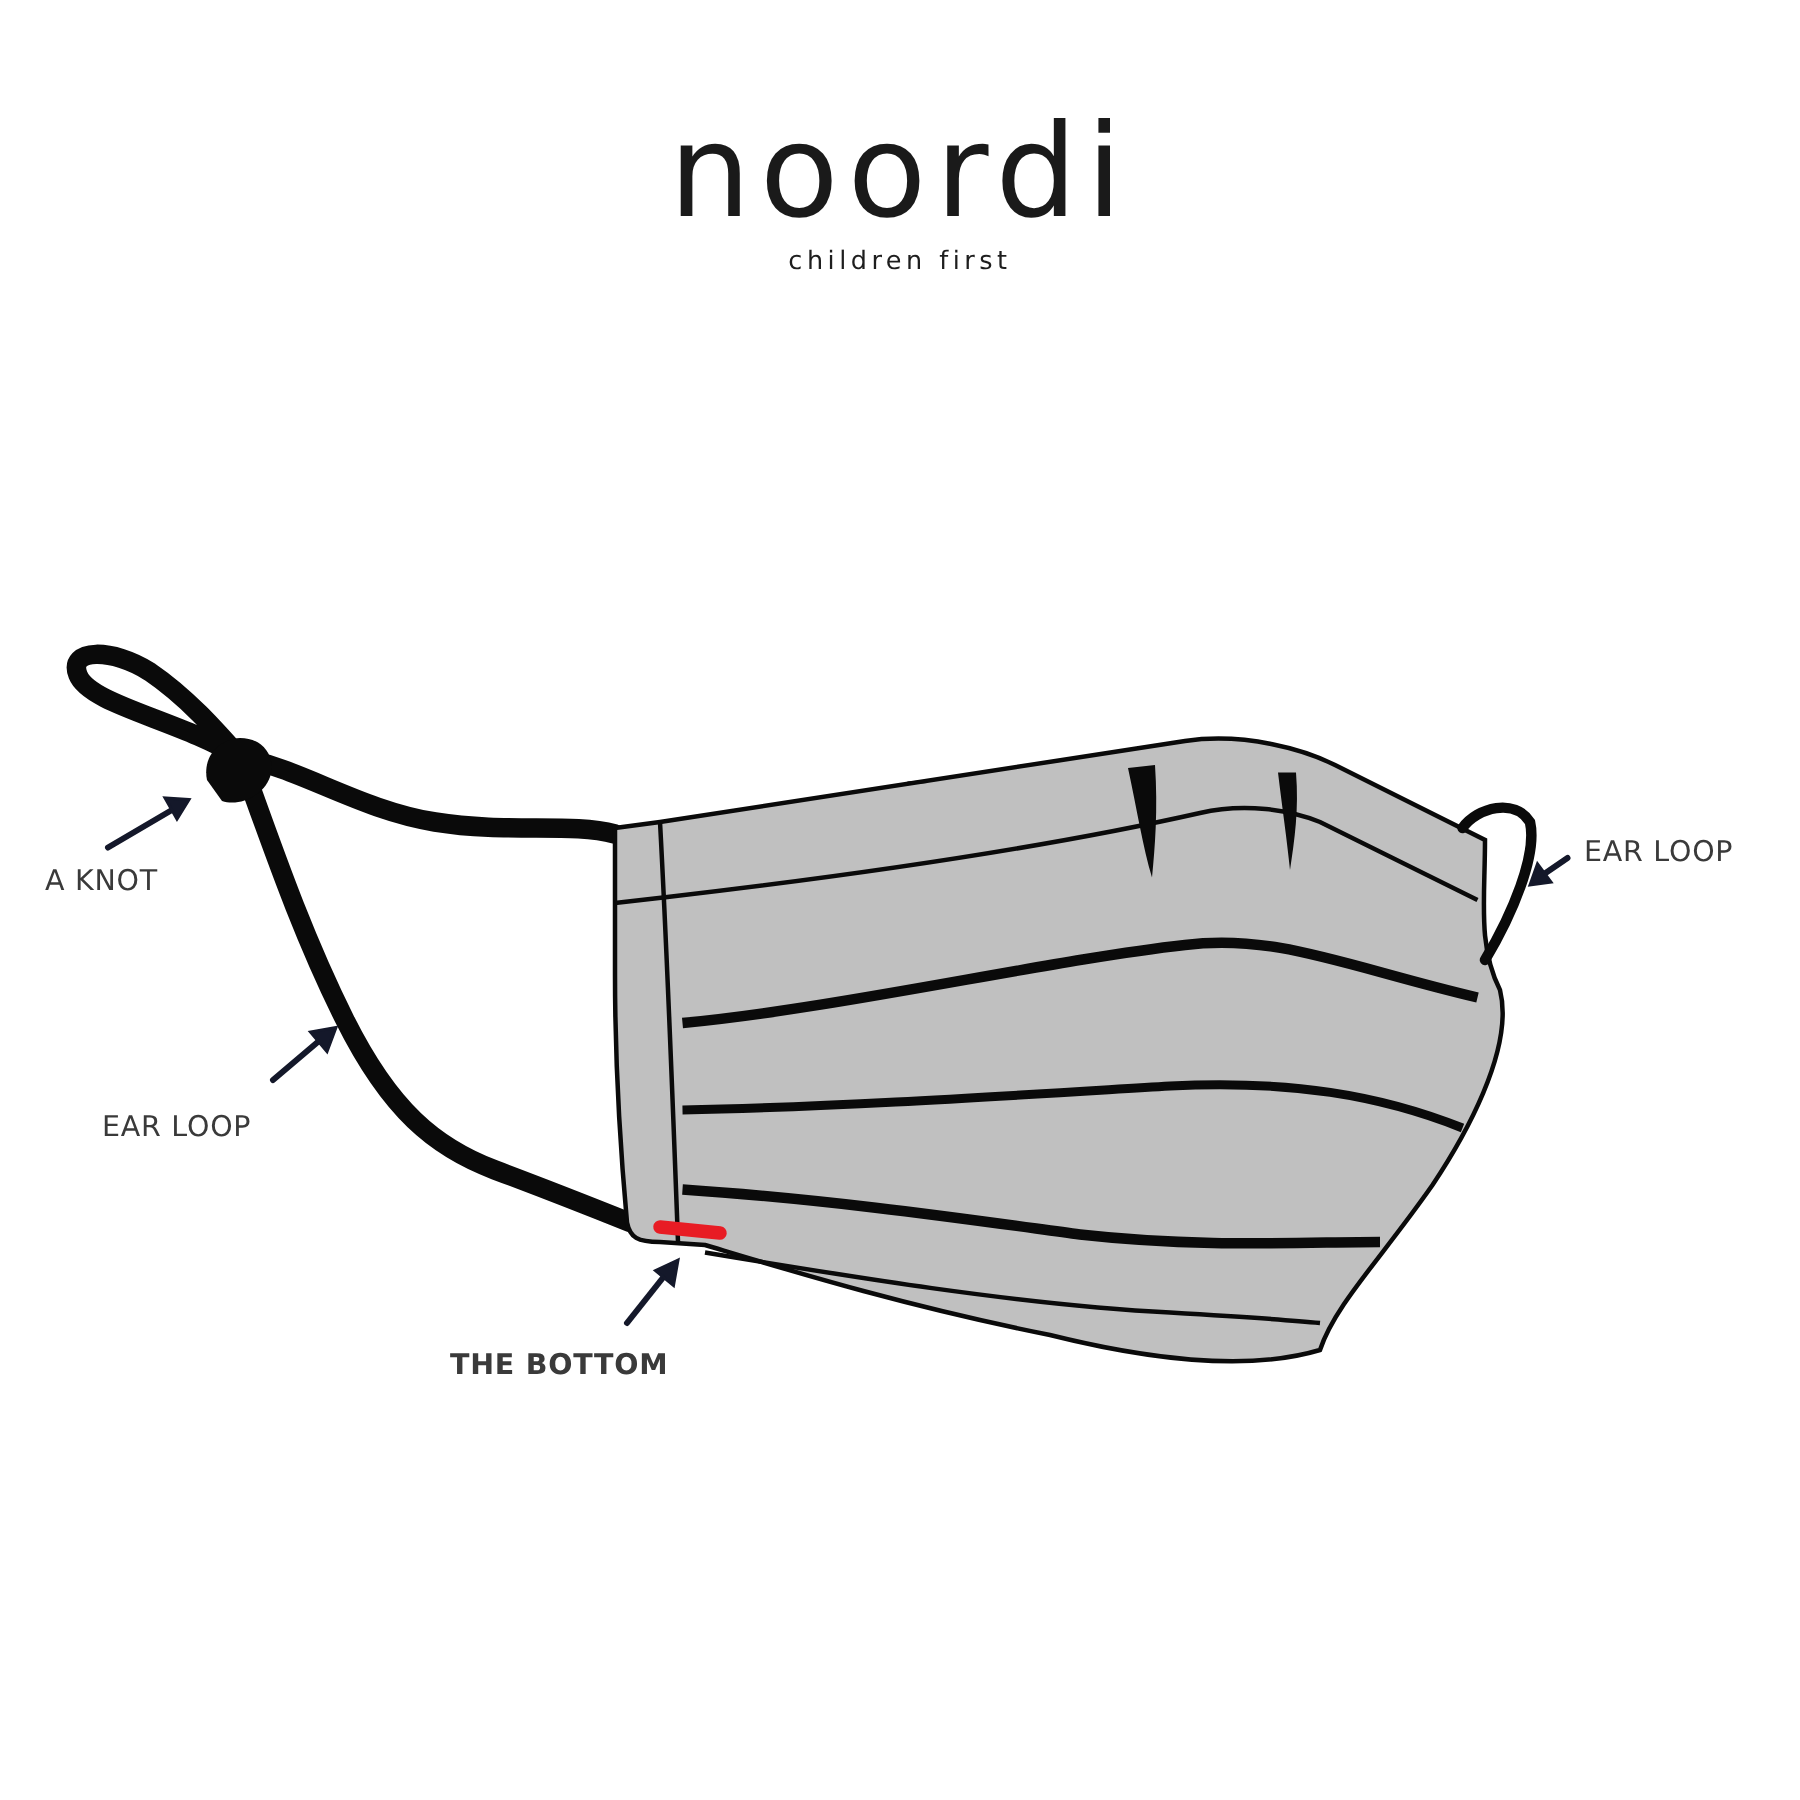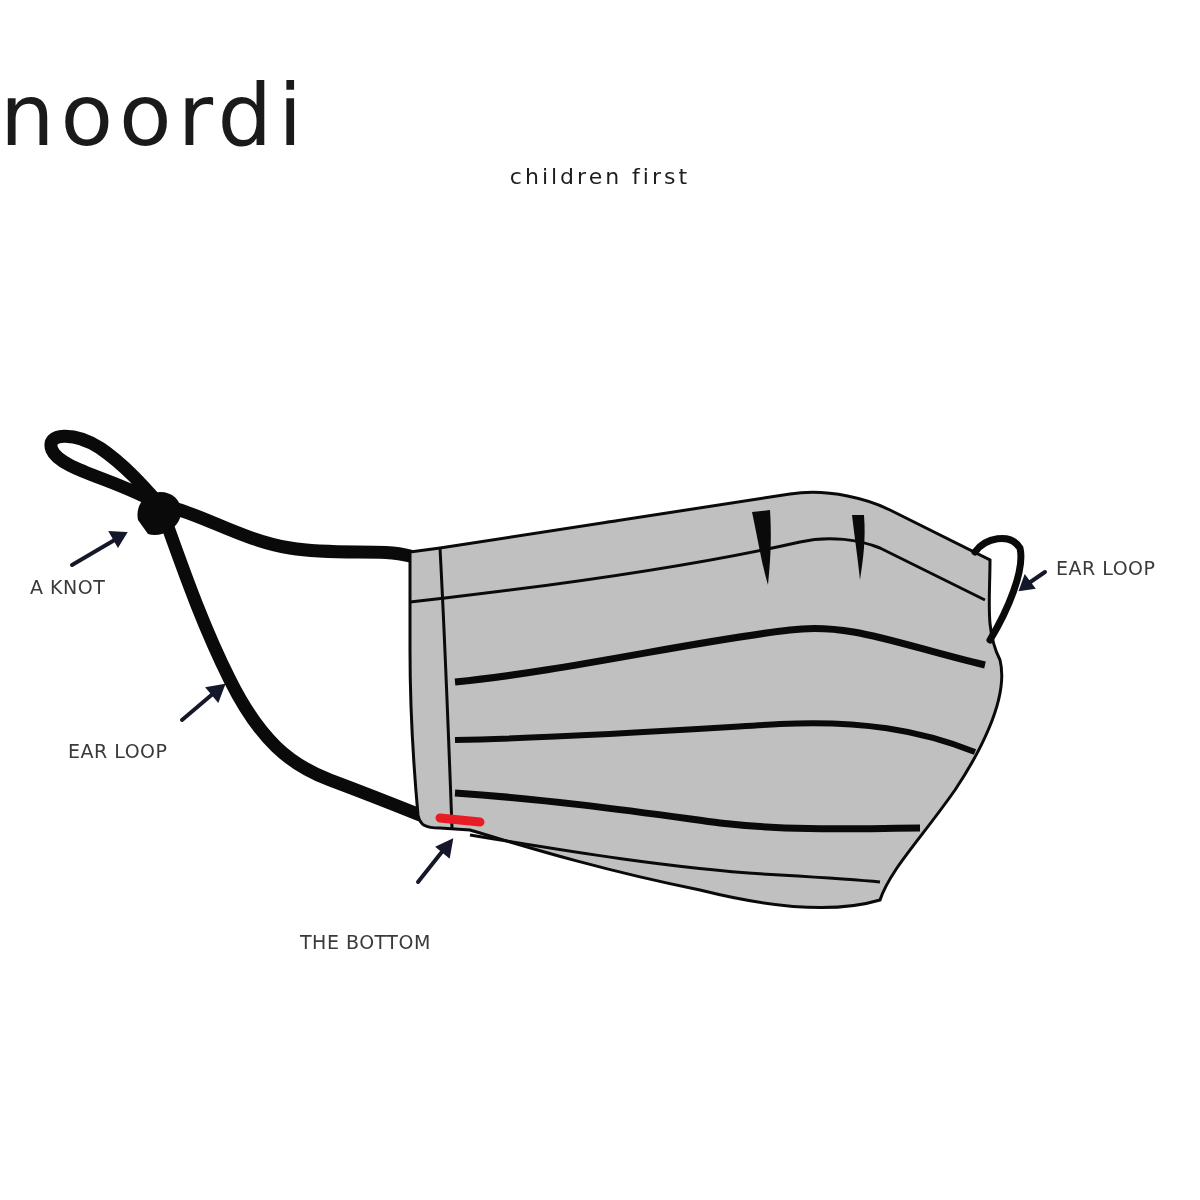--- a/index.html
+++ b/index.html
@@ -1,18 +1,18 @@
 <!DOCTYPE html>
 <html><head>
   <meta charset="utf-8">
   <style>
     html, body { margin: 0; padding: 0; background: #ffffff; }
     body { width: 1200px; height: 1200px; position: relative; overflow: hidden; font-family: "DejaVu Sans", sans-serif; }
-    .brand-wordmark { position: absolute; left: 0; width: 1200px; top: 72px; text-align: left; font-family: "DejaVu Sans", sans-serif; font-size: 86px; font-weight: normal; color: #1a1a1a; letter-spacing: 6px; line-height: 1; }
-    .brand-tagline { position: absolute; left: 0; width: 1200px; top: 166px; text-align: center; font-family: "DejaVu Sans", sans-serif; font-size: 22px; color: #1e1e1e; letter-spacing: 3px; line-height: 1; }
+    .brand-wordmark { position: absolute; left: 0; width: 1200px; top: 72px; text-align: center; font-family: "DejaVu Sans", sans-serif; font-size: 86px; font-weight: normal; color: #1a1a1a; letter-spacing: 6px; line-height: 1; }
+    .brand-tagline { position: absolute; left: 0; width: 1200px; top: 166px; text-align: center; font-family: "DejaVu Sans", sans-serif; font-size: 17px; color: #1e1e1e; letter-spacing: 3px; line-height: 1; }
     .label { position: absolute; font-family: "DejaVu Sans", sans-serif; font-size: 19px; color: #3a3a3a; letter-spacing: 0.5px; line-height: 1; white-space: nowrap; }
     svg.art { position: absolute; left: 0; top: 0; }
   </style>
 </head>
 <body>
 
 <div class="brand-wordmark">noordi</div>
 <div class="brand-tagline">children first</div>
 
 <svg class="art" width="1200" height="1200" viewBox="0 0 1200 1200">
@@ -64,14 +64,14 @@
     </g>
     <g>
       <line x1="1045" y1="572" x2="1026" y2="585"></line>
       <path d="M1020 590 L 1025 576 L 1034 588 Z" stroke-width="2"></path>
     </g>
   </g>
 </svg>
 
 <div class="label" style="left:14px; top:578px;margin-left:16px;">A KNOT</div>
 <div class="label" style="left:68px; top:742px;">EAR LOOP</div>
-<div class="label" style="left:300px; top:933px;">THE BOTTOM</div>
+<div class="label" style="left:300px; top:901px;font-weight:bold;">THE BOTTOM</div>
 <div class="label" style="left:1056px; top:559px;">EAR LOOP</div>
 
 </body></html>

